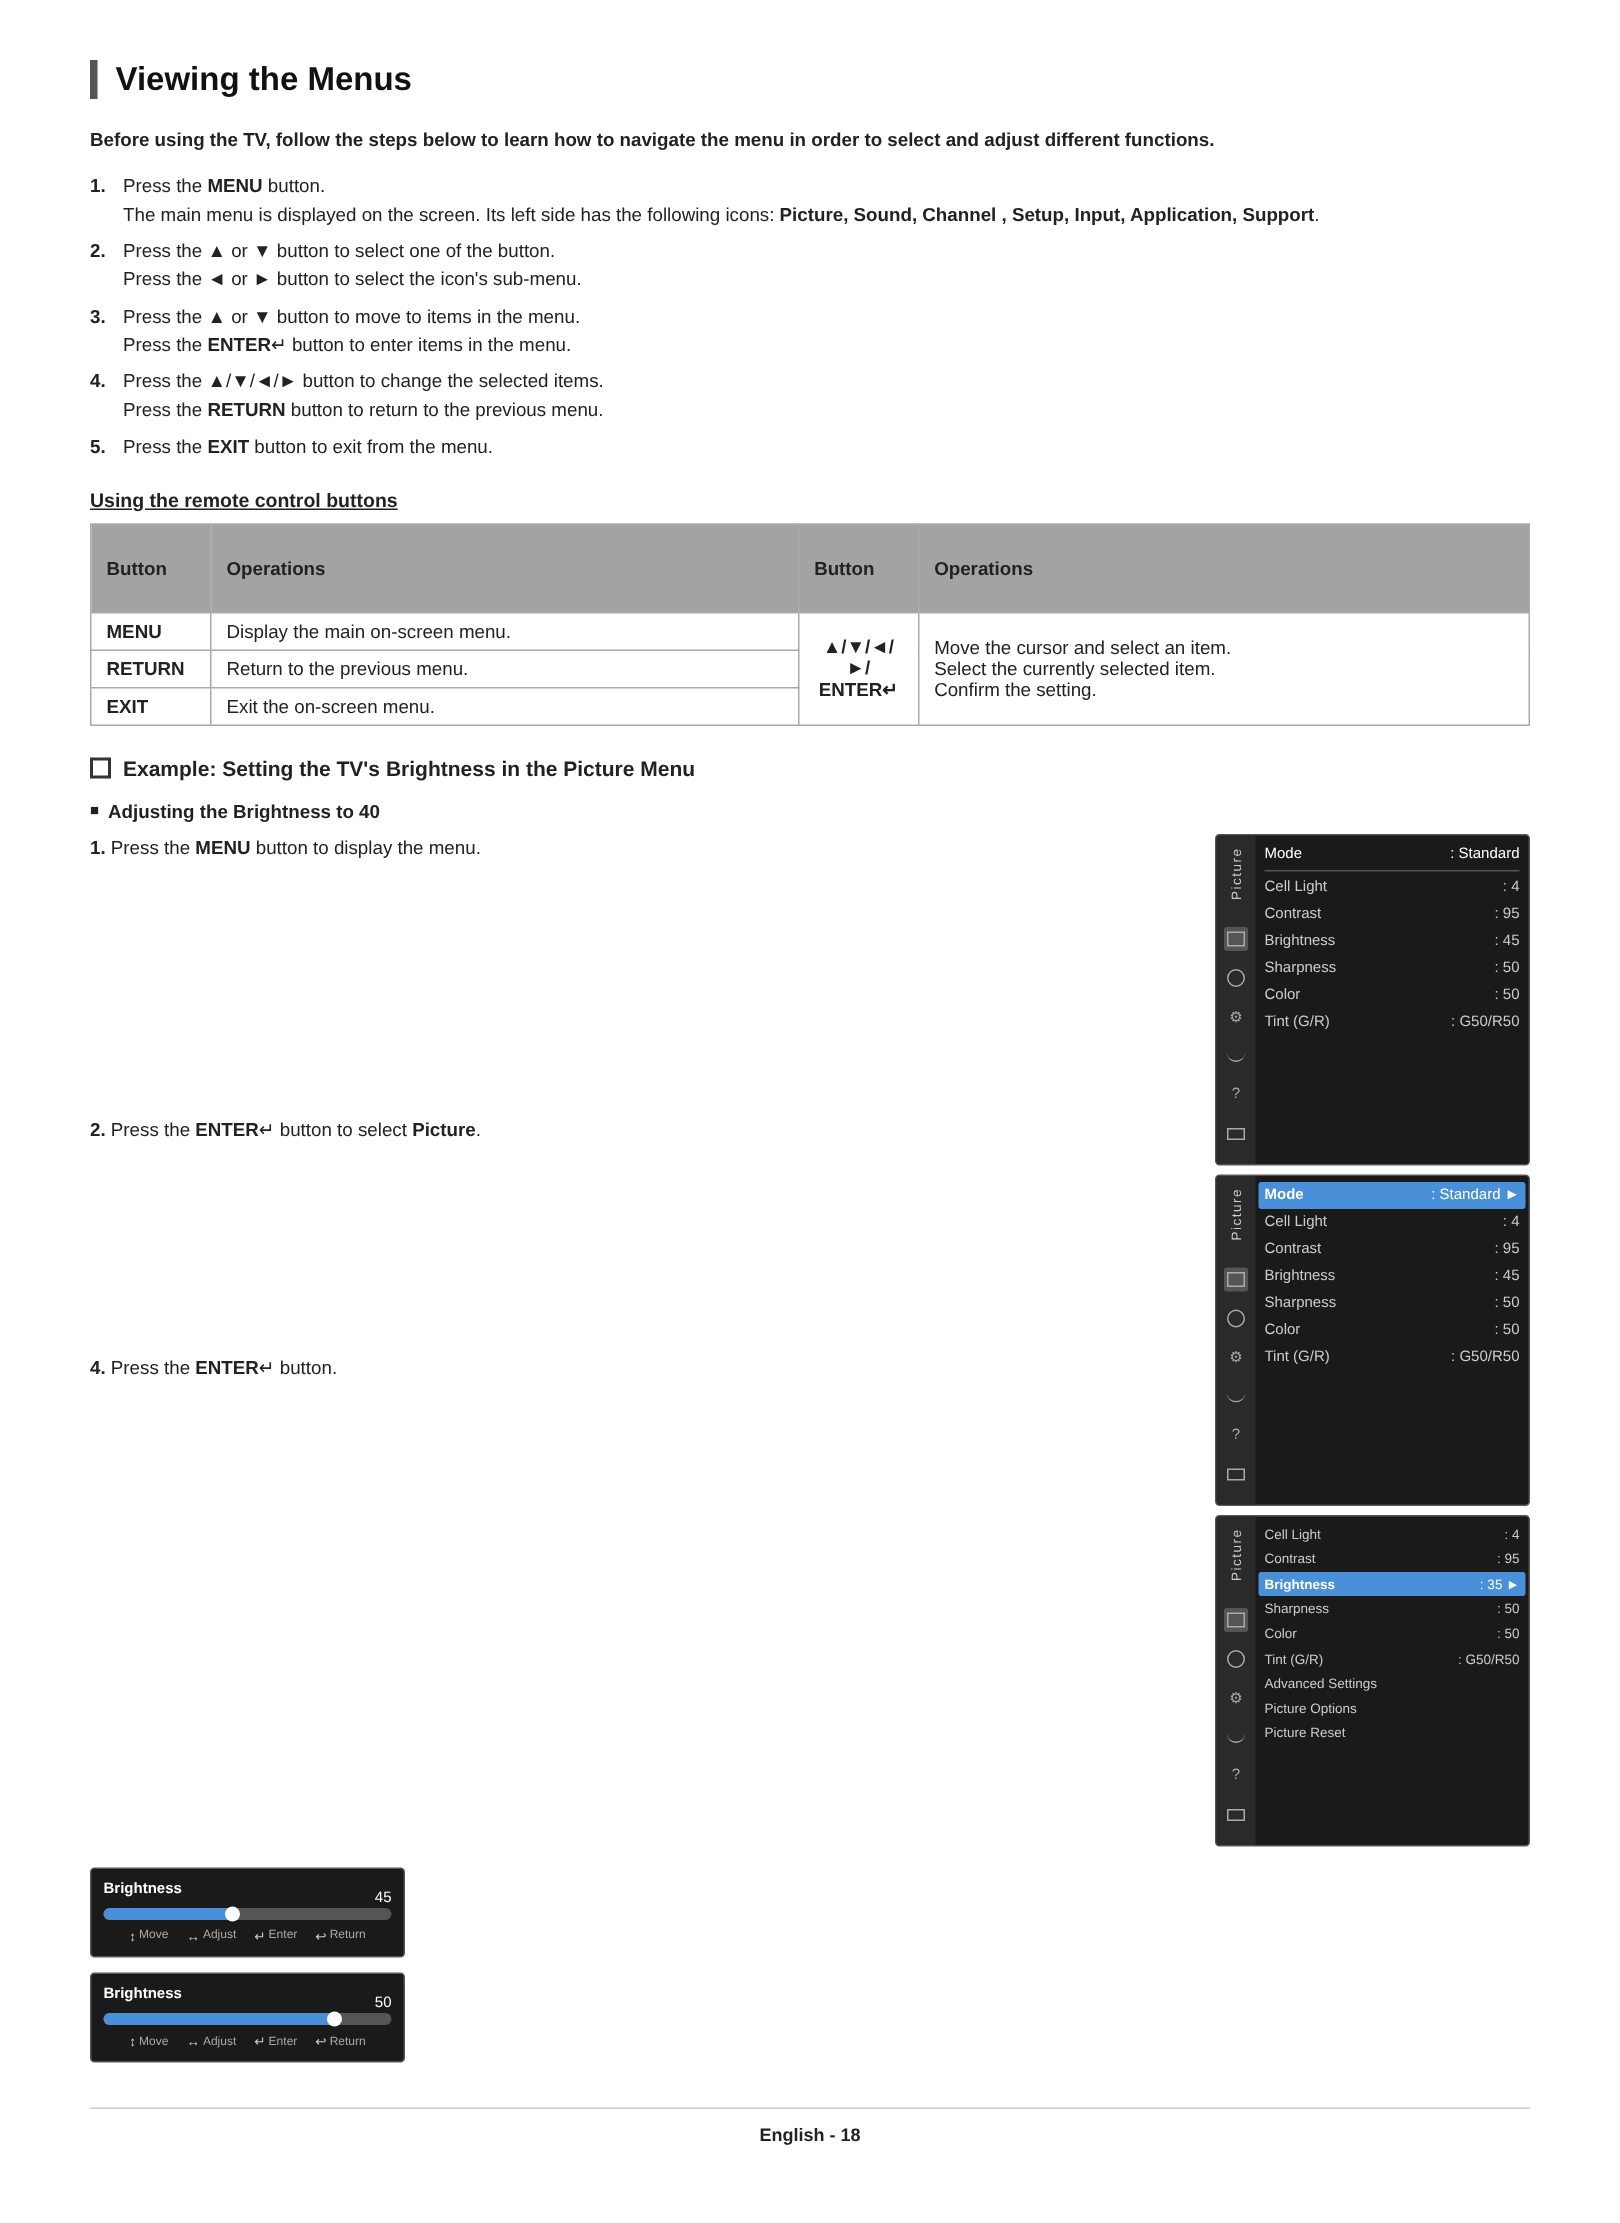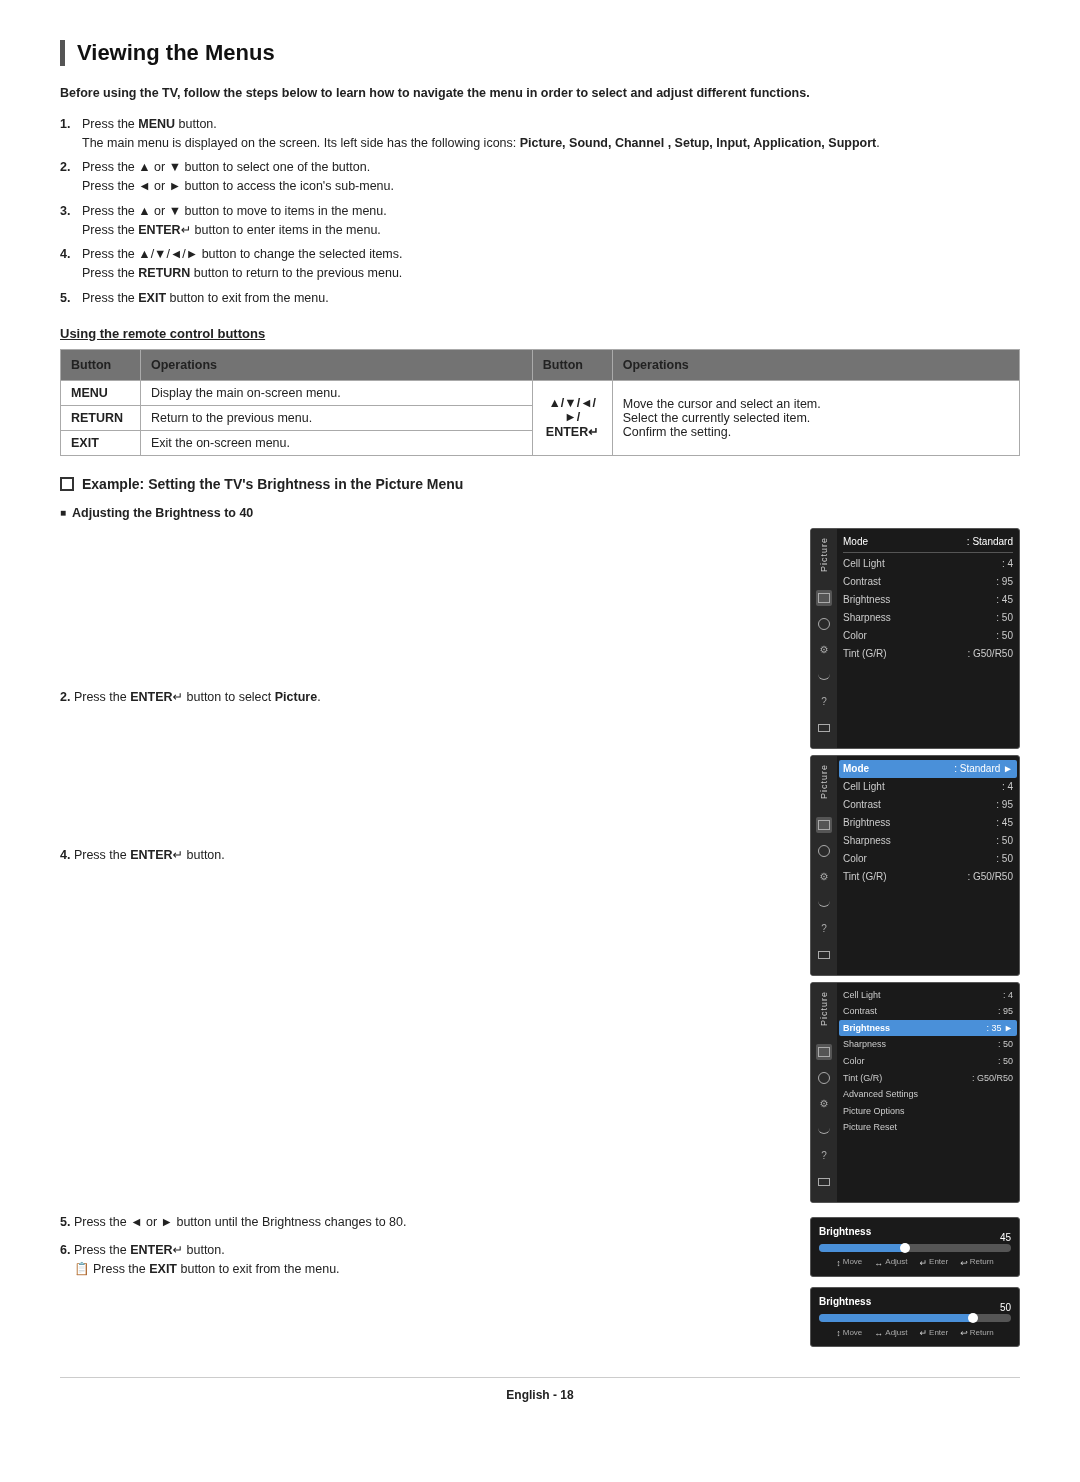--- a/index.html
+++ b/index.html
@@ -57,23 +57,23 @@
     }
 
     
     .remote-table {
       width: 100%;
       border-collapse: collapse;
       margin-bottom: 20px;
       font-size: 12.5px;
     }
     .remote-table th {
-      background: #737373;
+      background: #a3a3a3;
       border: 1px solid #aaa;
-      padding: 8px 10px;
+      padding: 22px 10px;
       text-align: left;
     }
     .remote-table td {
       border: 1px solid #aaa;
       padding: 5px 10px;
       vertical-align: top;
     }
     .remote-table td.btn-name {
       font-weight: bold;
       width: 80px;
@@ -335,21 +335,21 @@
 
 <p class="intro-text">Before using the TV, follow the steps below to learn how to navigate the menu in order to select and adjust different functions.</p>
 
 <ol class="step-list">
   <li>
     <span>Press the <b>MENU</b> button.</span><br>
     <span>The main menu is displayed on the screen. Its left side has the following icons: <b>Picture, Sound, Channel , Setup, Input, Application, Support</b>.</span>
   </li>
   <li>
     <span>Press the ▲ or ▼ button to select one of the button.</span><br>
-    <span>Press the ◄ or ► button to access the icon's sub-menu.</span>
+    <span>Press the ◄ or ► button to select the icon's sub-menu.</span>
   </li>
   <li>
     <span>Press the ▲ or ▼ button to move to items in the menu.</span><br>
     <span>Press the <b>ENTER</b>↵ button to enter items in the menu.</span>
   </li>
   <li>
     <span>Press the ▲/▼/◄/► button to change the selected items.</span><br>
     <span>Press the <b>RETURN</b> button to return to the previous menu.</span>
   </li>
   <li>
@@ -394,20 +394,24 @@
 <div class="example-heading">
   <span class="checkbox-icon"></span>
   <span>Example: Setting the TV's Brightness in the Picture Menu</span>
 </div>
 
 <div class="sub-heading">Adjusting the Brightness to 40</div>
 
 <div class="example-layout">
 
   <div class="example-steps-col">
+    <div class="step-item">
+      <span class="step-num">1.</span>
+      Press the <b>MENU</b> button to display the menu.
+    </div>
 
     <div style="height: 160px;"></div>
 
     <div class="step-item">
       <span class="step-num">2.</span>
       Press the <b>ENTER</b>↵ button to select <b>Picture</b>.
     </div>
 
     <div style="height: 130px;"></div>
 
@@ -596,31 +600,20 @@
           </div>
         </div>
       </div>
     </div>
 
   </div>
 </div>
 
 <div class="bottom-steps">
   <div style="display:flex; gap:20px; align-items:flex-start;">
-    <div style="flex:1;">
-      <div class="step-item">
-        <span class="step-num">5.</span>
-        Press the ◄ or ► button until the Brightness changes to 80.
-      </div>
-      <div class="step-item">
-        <span class="step-num">6.</span>
-        Press the <b>ENTER</b>↵ button.<br>
-        &nbsp;&nbsp;&nbsp;&nbsp;📋 Press the <b>EXIT</b> button to exit from the menu.
-      </div>
-    </div>
     <div style="width:210px; display:flex; flex-direction:column; gap:6px;">
 
       <div class="brightness-slider-container">
         <div class="slider-title">Brightness</div>
         <div style="position:relative; margin-bottom:4px;">
           <div class="slider-track">
             <div class="slider-fill" style="width:45%;"></div>
             <div class="slider-thumb" style="left:45%;"></div>
           </div>
           <span class="slider-value" style="position:absolute;right:0;top:-14px;color:#fff;font-size:10px;">45</span>

